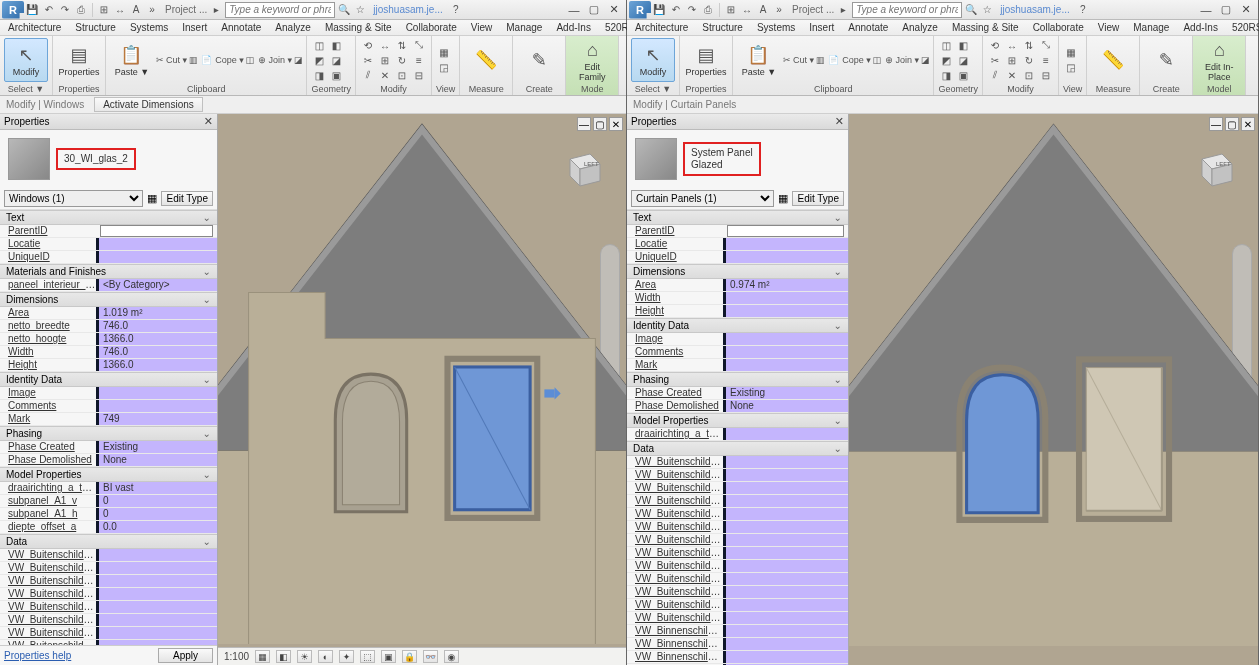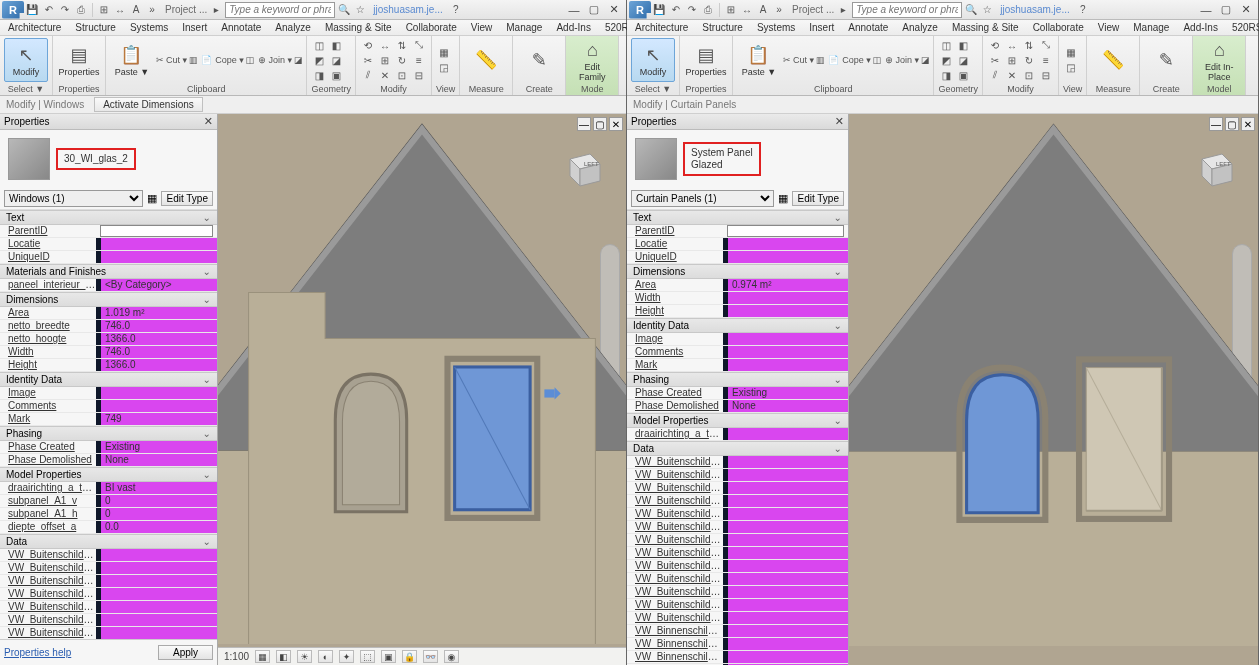--- a/index.html
+++ b/index.html
@@ -56,24 +56,24 @@
 
 .instrow { display:flex; align-items:center; padding:2px 4px; gap:4px; border-bottom:1px solid #ddd;}
 .instrow select { flex:1; font-size:10px; height:17px; border:1px solid #999; }
 .instrow .etbtn { font-size:10px; background:linear-gradient(#fafafa,#e4e4e4); border:1px solid #aaa; padding:1px 4px; cursor:pointer; white-space:nowrap;}
 
 .plist { flex:1; overflow-y:auto; overflow-x:hidden; }
 .pgroup { background:linear-gradient(#e8e8e8,#dcdcdc); font-size:10px; padding:1px 6px; border-top:1px solid #c8c8c8; border-bottom:1px solid #c8c8c8; display:flex; justify-content:space-between; align-items:center; font-weight:500;}
 .pgroup .arrow { font-size:10px; color:#666; cursor:pointer;}
 .prow { display:flex; font-size:10px; height:13px; border-bottom:1px solid #e8e8e8; }
 .prow .k { width:96px; padding:0 0 0 8px; color:#333; overflow:hidden; text-overflow:ellipsis; white-space:nowrap;text-decoration:underline;}
-.prow .v { flex:1; padding:0 4px; color:#333; background:#d946ef; border-left:5px solid #0f172a;}
+.prow .v { flex:1; padding:0 4px; color:#333; background:#c4b5fd; border-left:3px solid #0f172a;}
 .prow .v.input { border:1px solid #888; margin:0 4px; background:#fff; }
 
-.ppfoot { height:26px; border-top:1px solid #ccc; display:flex; align-items:center; justify-content:space-between; padding:0 4px; font-size:10px;}
+.ppfoot { height:20px; border-top:1px solid #ccc; display:flex; align-items:center; justify-content:space-between; padding:0 4px; font-size:10px;}
 .ppfoot .help { color:#2a5db0; text-decoration:underline; cursor:pointer;}
 .ppfoot .apply { background:linear-gradient(#fafafa,#e4e4e4); border:1px solid #aaa; padding:1px 14px; cursor:pointer;}
 
 
 .viewport { flex:1; background:#b0a591; position:relative; overflow:hidden; }
 .viewctrls { position:absolute; top:3px; right:3px; display:flex; gap:2px;}
 .viewctrls .vc { width:14px; height:14px; background:#eee; border:1px solid #999; font-size:10px; display:flex;align-items:center;justify-content:center; cursor:pointer;}
 .viewcube { position:absolute; top:30px; right:18px; width:48px; height:48px; }
 .navbar { position:absolute; top:130px; right:6px; width:20px; height:150px; background:rgba(200,200,200,0.7); border-radius:10px; border:1px solid #aaa;}
 

